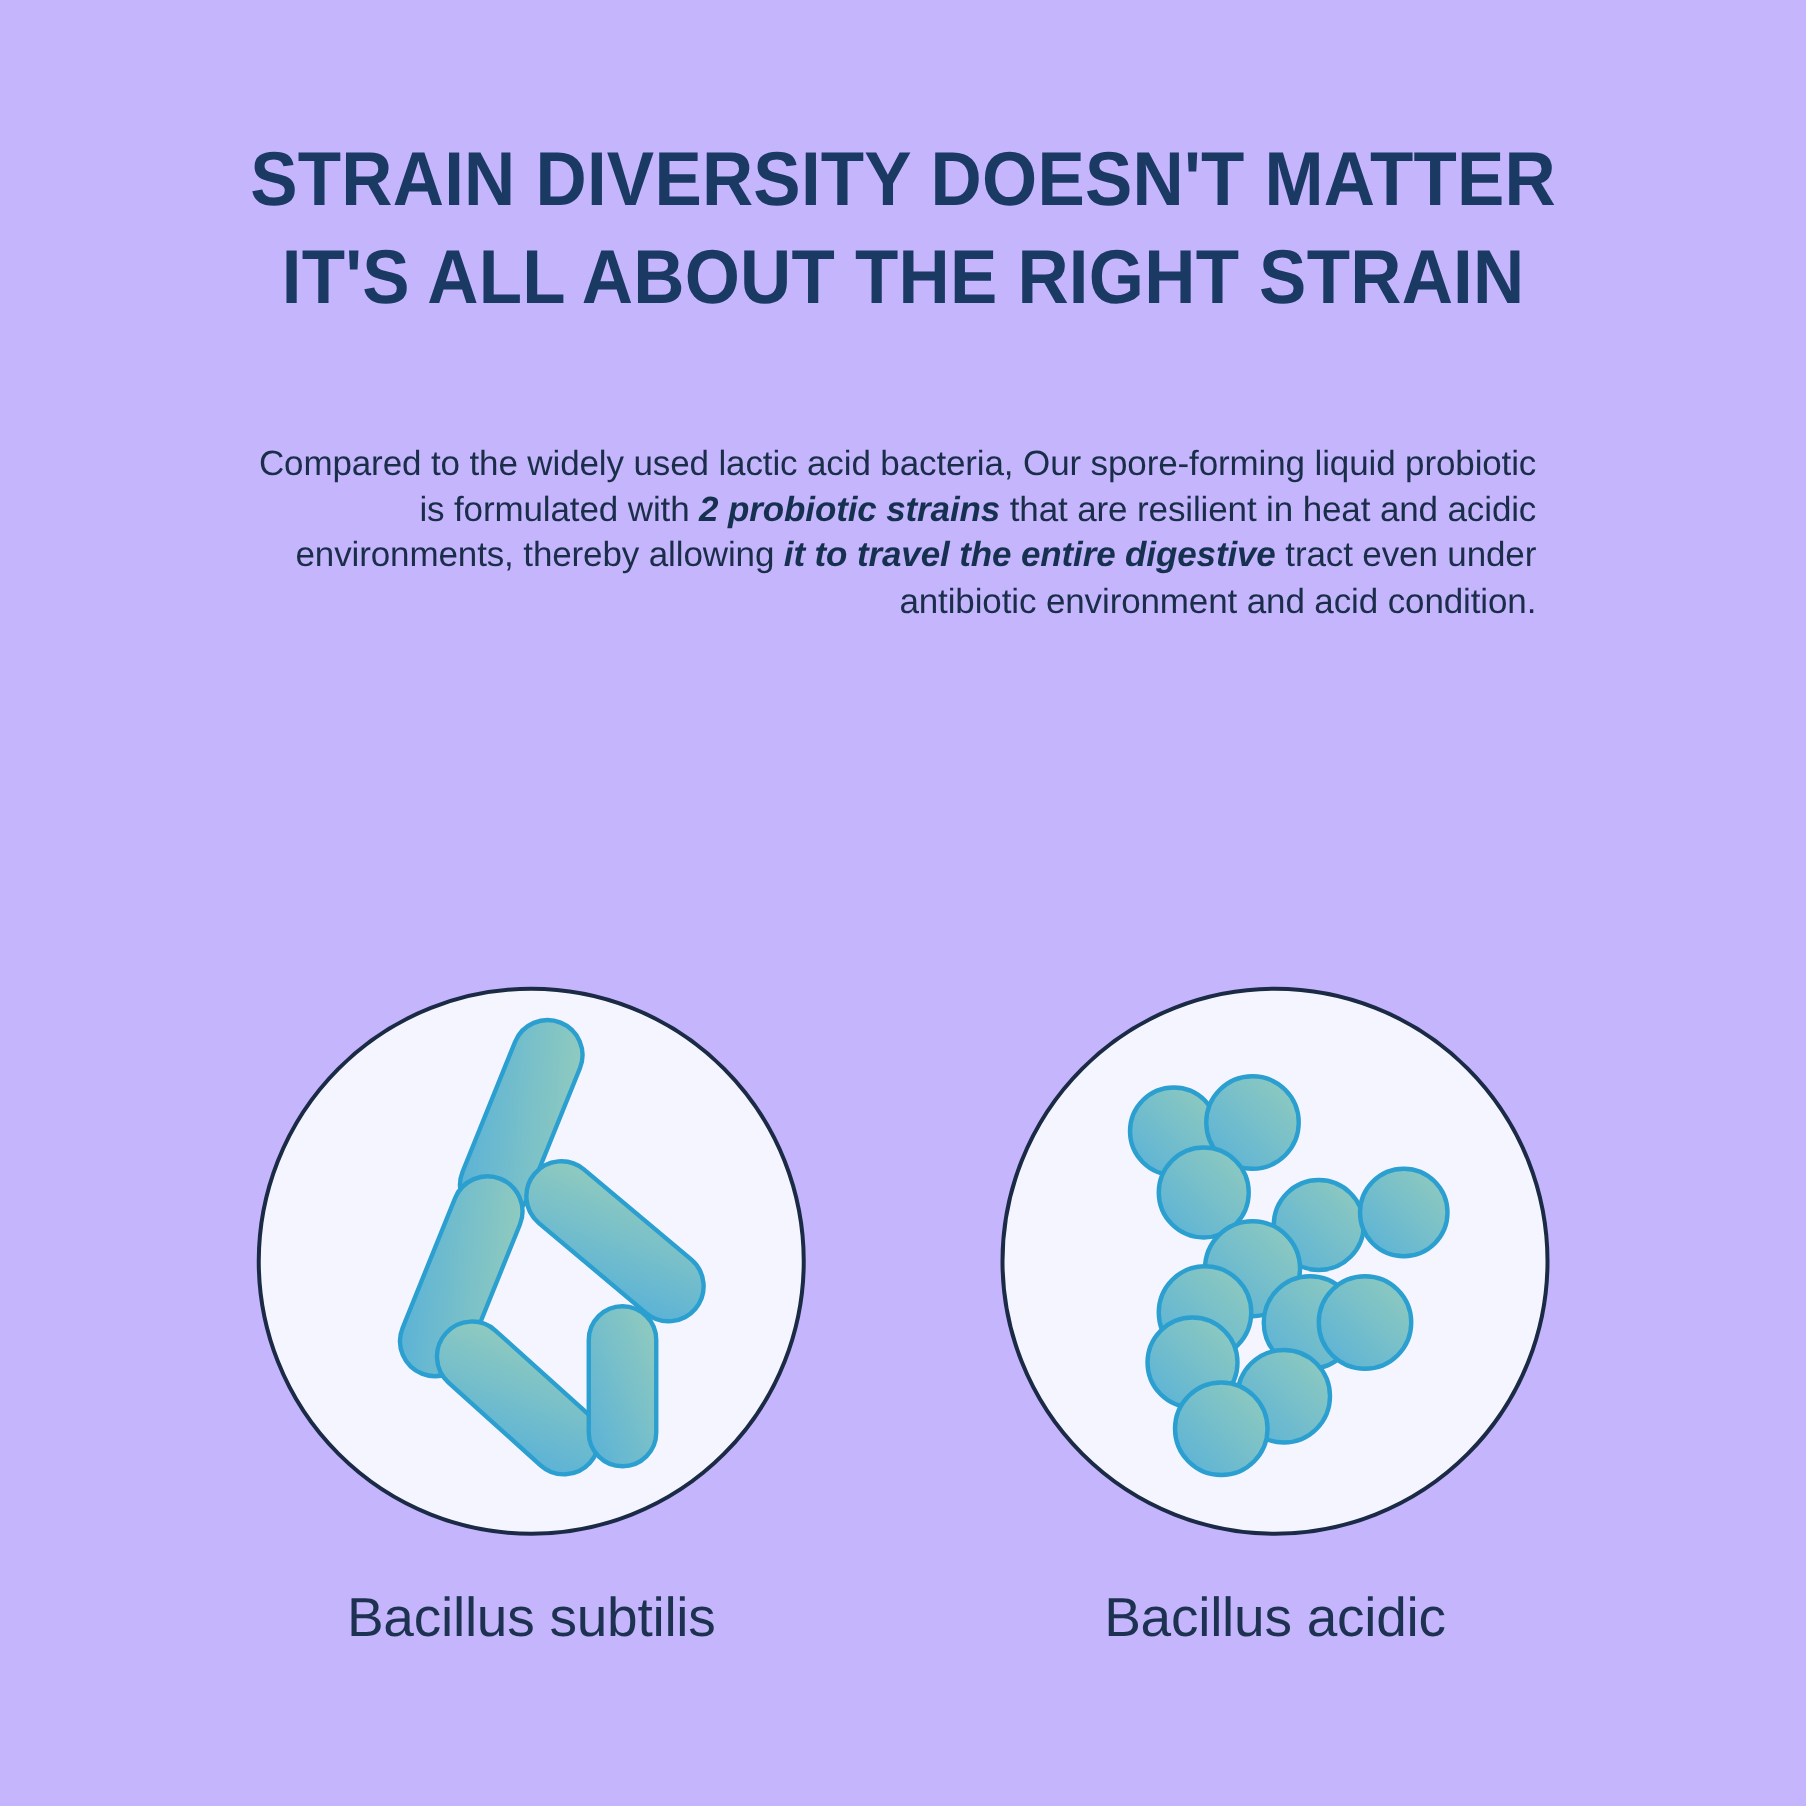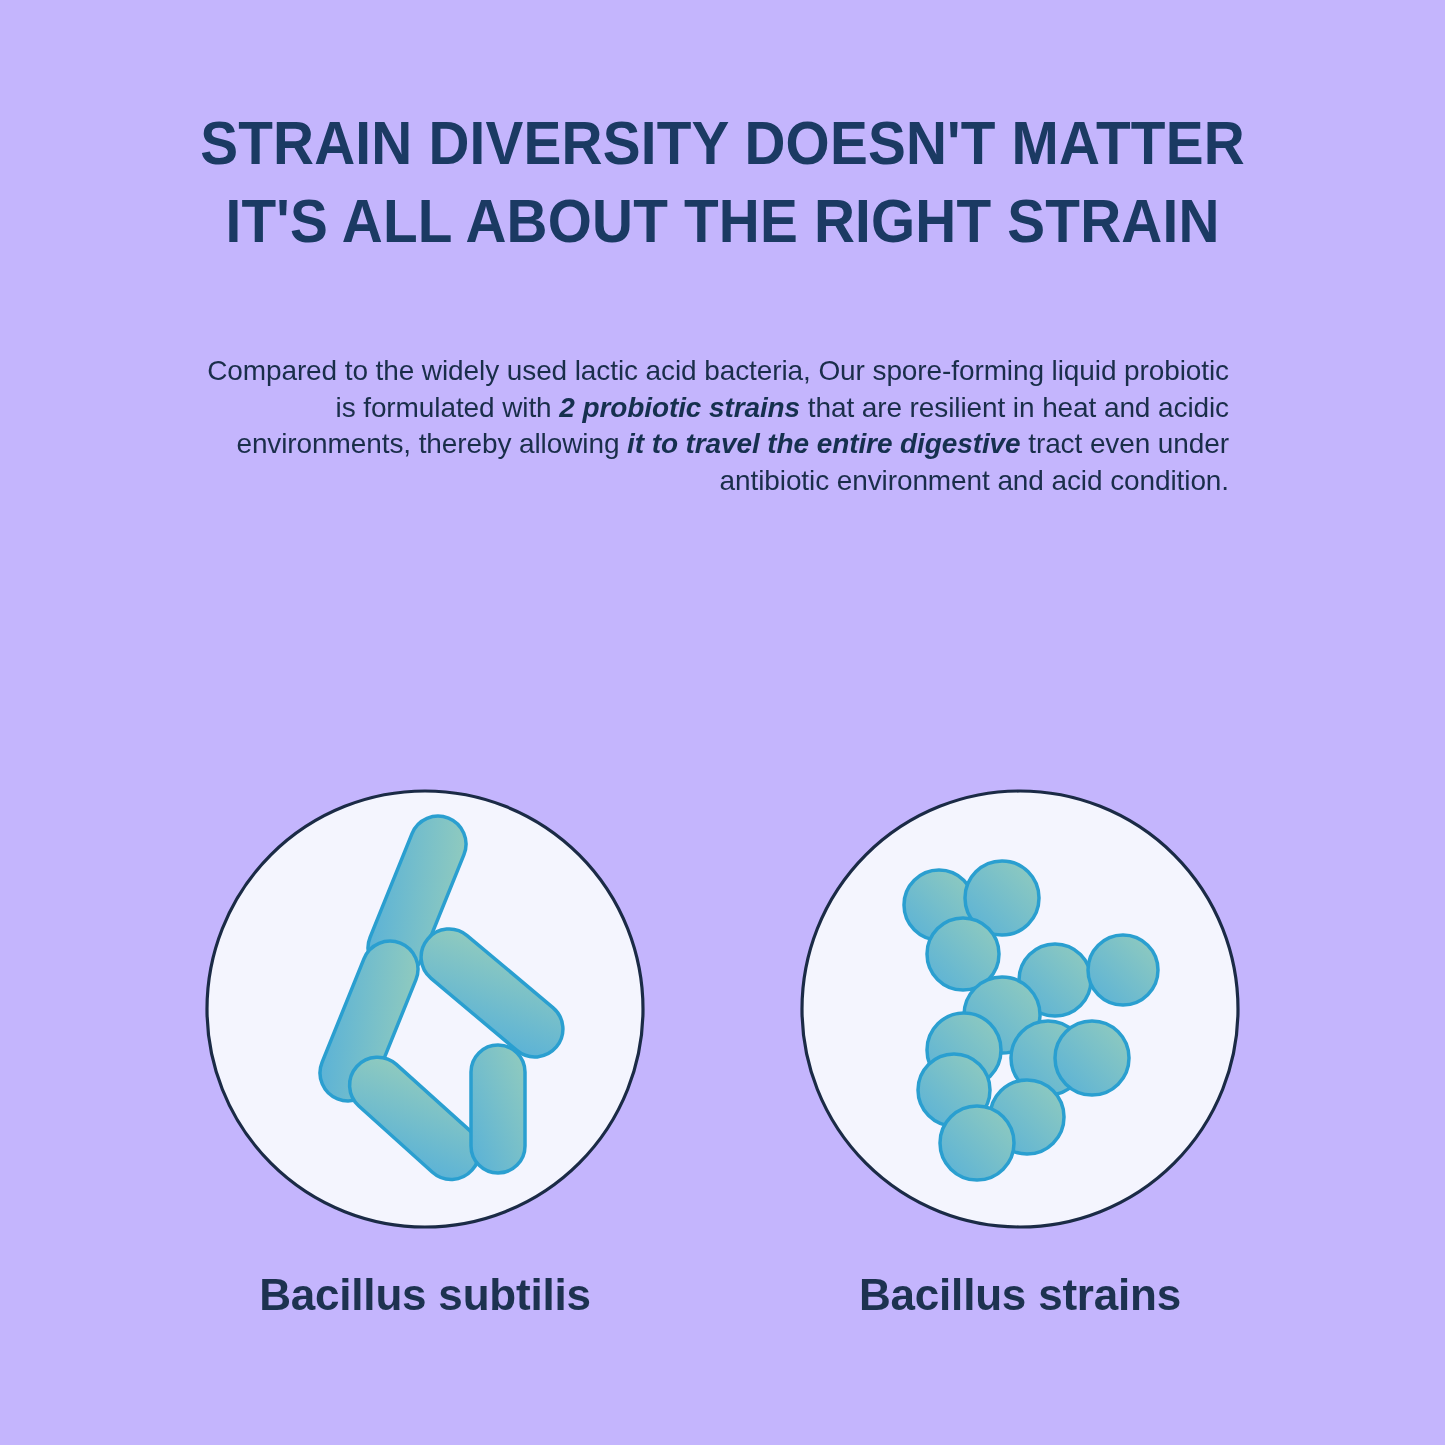--- a/index.html
+++ b/index.html
@@ -95,21 +95,21 @@
   }
 
   .caption {
     position: absolute;
     top: 490px;
     left: 0;
     width: 470px;
     text-align: center;
     color: #1d3250;
     font-family: "Liberation Sans", sans-serif;
-    font-weight: 700;
+    font-weight: 400;
     font-size: 44px;
     letter-spacing: -0.2px;
   }
 </style>
 </head>
 <body>
 
 <div class="page">
 
   <div class="headline">
@@ -180,17 +180,17 @@
             <circle cx="205" cy="229" r="38"></circle>
             <circle cx="167" cy="264" r="37"></circle>
             <circle cx="251" cy="272" r="37"></circle>
             <circle cx="295" cy="272" r="37"></circle>
             <circle cx="157" cy="304" r="36"></circle>
             <circle cx="230" cy="331" r="37"></circle>
             <circle cx="180" cy="357" r="37"></circle>
           </g>
         </svg>
       </div>
-      <div class="caption">Bacillus strains</div>
+      <div class="caption">Bacillus acidic</div>
     </div>
 
   </div>
 </div>
 
 </body></html>

